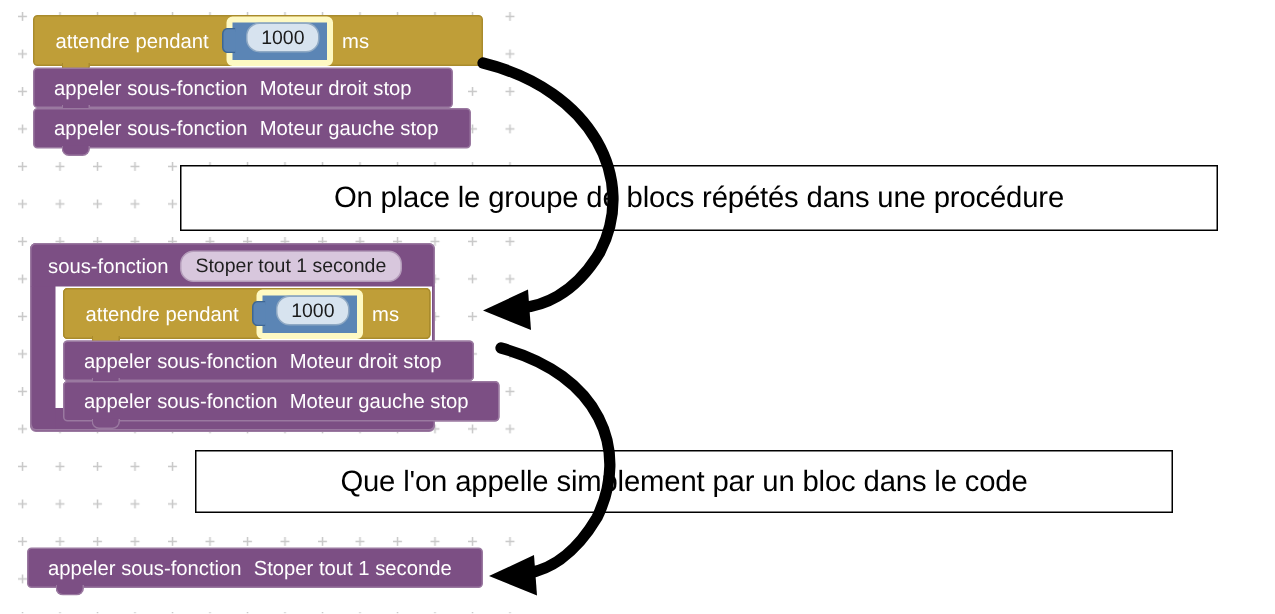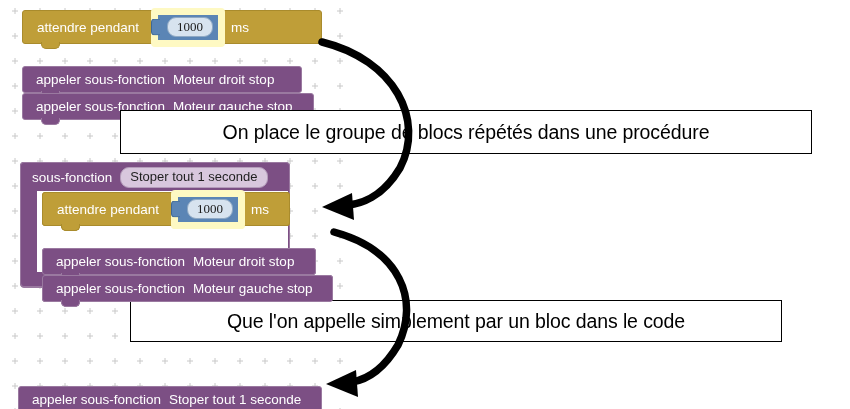--- a/index.html
+++ b/index.html
@@ -46,42 +46,40 @@
     height: 34px;
     padding-left: 14px;
     padding-right: 12px;
   }
   .block-call {
     background: #7c4f84;
     border: 1px solid #9a79a0;
     height: 27px;
     padding-left: 13px;
     padding-right: 12px;
-    margin-top: 21px;
   }
   .block-def {
     background: #7c4f84;
     border: 1px solid #9a79a0;
   }
 
   .lbl { margin-right: 8px; }
   .lbl:last-child { margin-right: 0; }
 
   
   .num-socket {
     position: relative;
     display: inline-flex;
-    align-items: center;
+    align-items: flex-start;
     background: #5b85b5;
-    border: 7px solid #fef9c3;
+    border: 4px solid #fef9c3;
     border-radius: 4px;
     height: 25px;
     padding: 0 5px 0 9px;
     margin: 0 6px 0 4px;
-    font-family: Liberation Serif, serif;
   }
   .num-socket::before {
     content: "";
     position: absolute;
     left: -7px;
     top: 50%;
     transform: translateY(-50%);
     width: 8px;
     height: 15px;
     background: #5b85b5;

